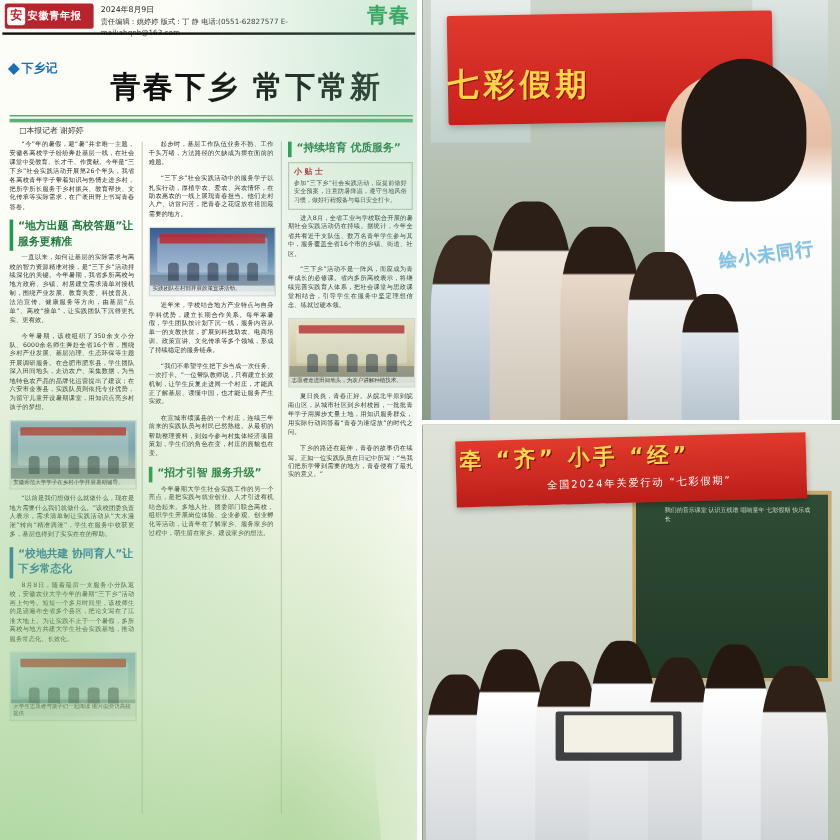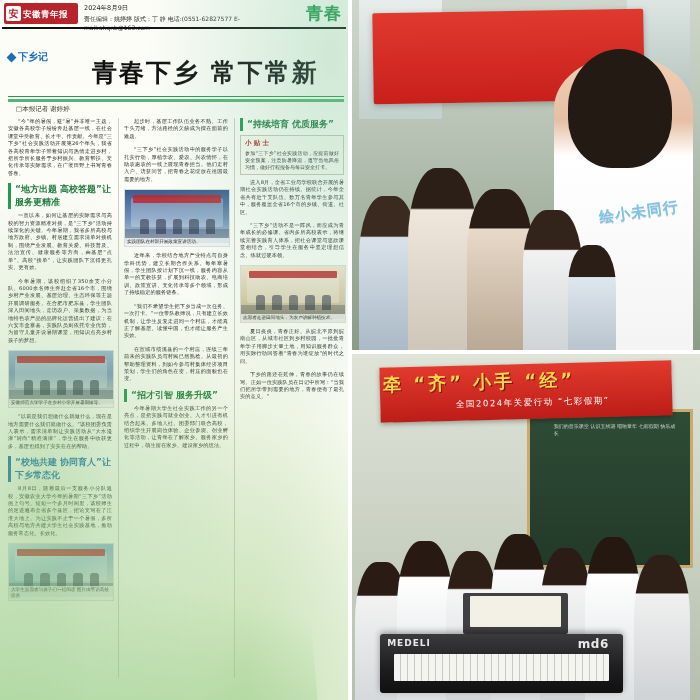--- a/index.html
+++ b/index.html
@@ -347,20 +347,21 @@
   </div>
 
   <div class="gutter-v"></div>
 
   <div class="photo-top">
     <div class="pt-wall"></div>
     <div class="pt-window"></div>
     <div class="pt-window2"></div>
 
     <div class="pt-banner"></div>
+    <div class="pt-banner-txt">七彩假期</div>
     <div class="pt-heart"></div>
     <div class="pt-banner-sub">青年志愿服务队</div>
 
     <div class="pt-teacher"></div>
     <div class="pt-hair"></div>
     <div class="pt-shirt-txt">绘小未同行</div>
 
     <div class="pt-desk"></div>
     <div class="pt-book"></div>
 
@@ -386,20 +387,15 @@
     <div class="pb-kid b2"></div>
     <div class="pb-kid b3"></div>
     <div class="pb-kid b4"></div>
     <div class="pb-kid b5"></div>
     <div class="pb-kid b6"></div>
     <div class="pb-kid b7"></div>
 
     <div class="pb-stand"></div>
     <div class="pb-sheet"></div>
 
-    <div class="pb-keyboard">
-      <div class="pb-kb-brand">MEDELI</div>
-      <div class="pb-kb-model">md6</div>
-      <div class="pb-keys"></div>
-    </div>
   </div>
 
 </div>
 
 </body></html>

